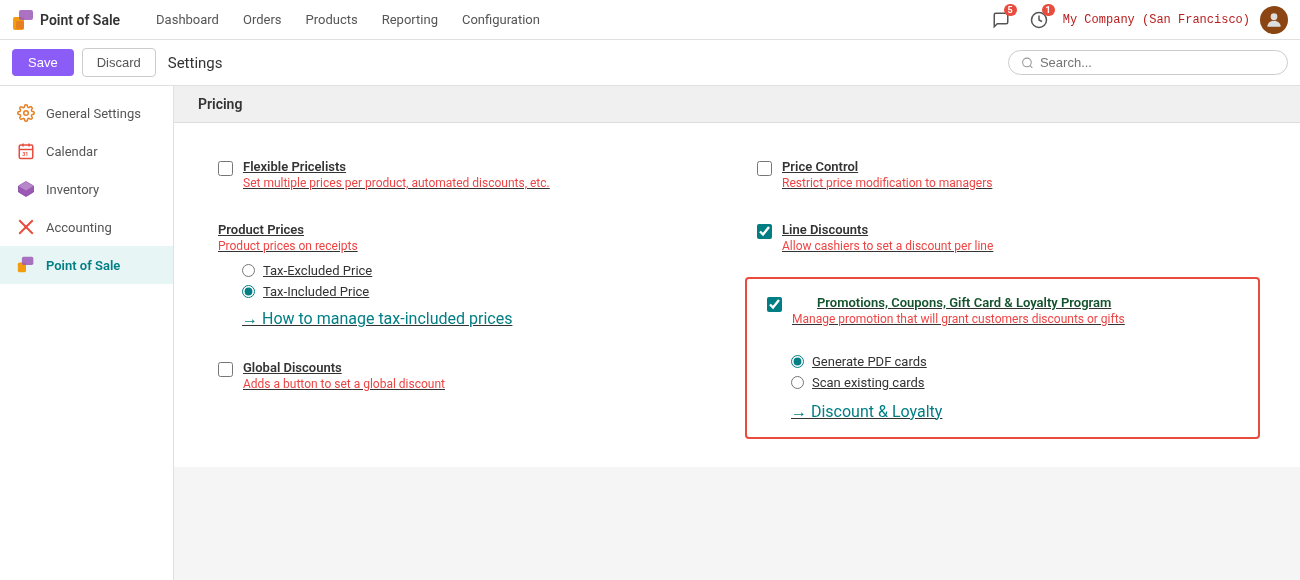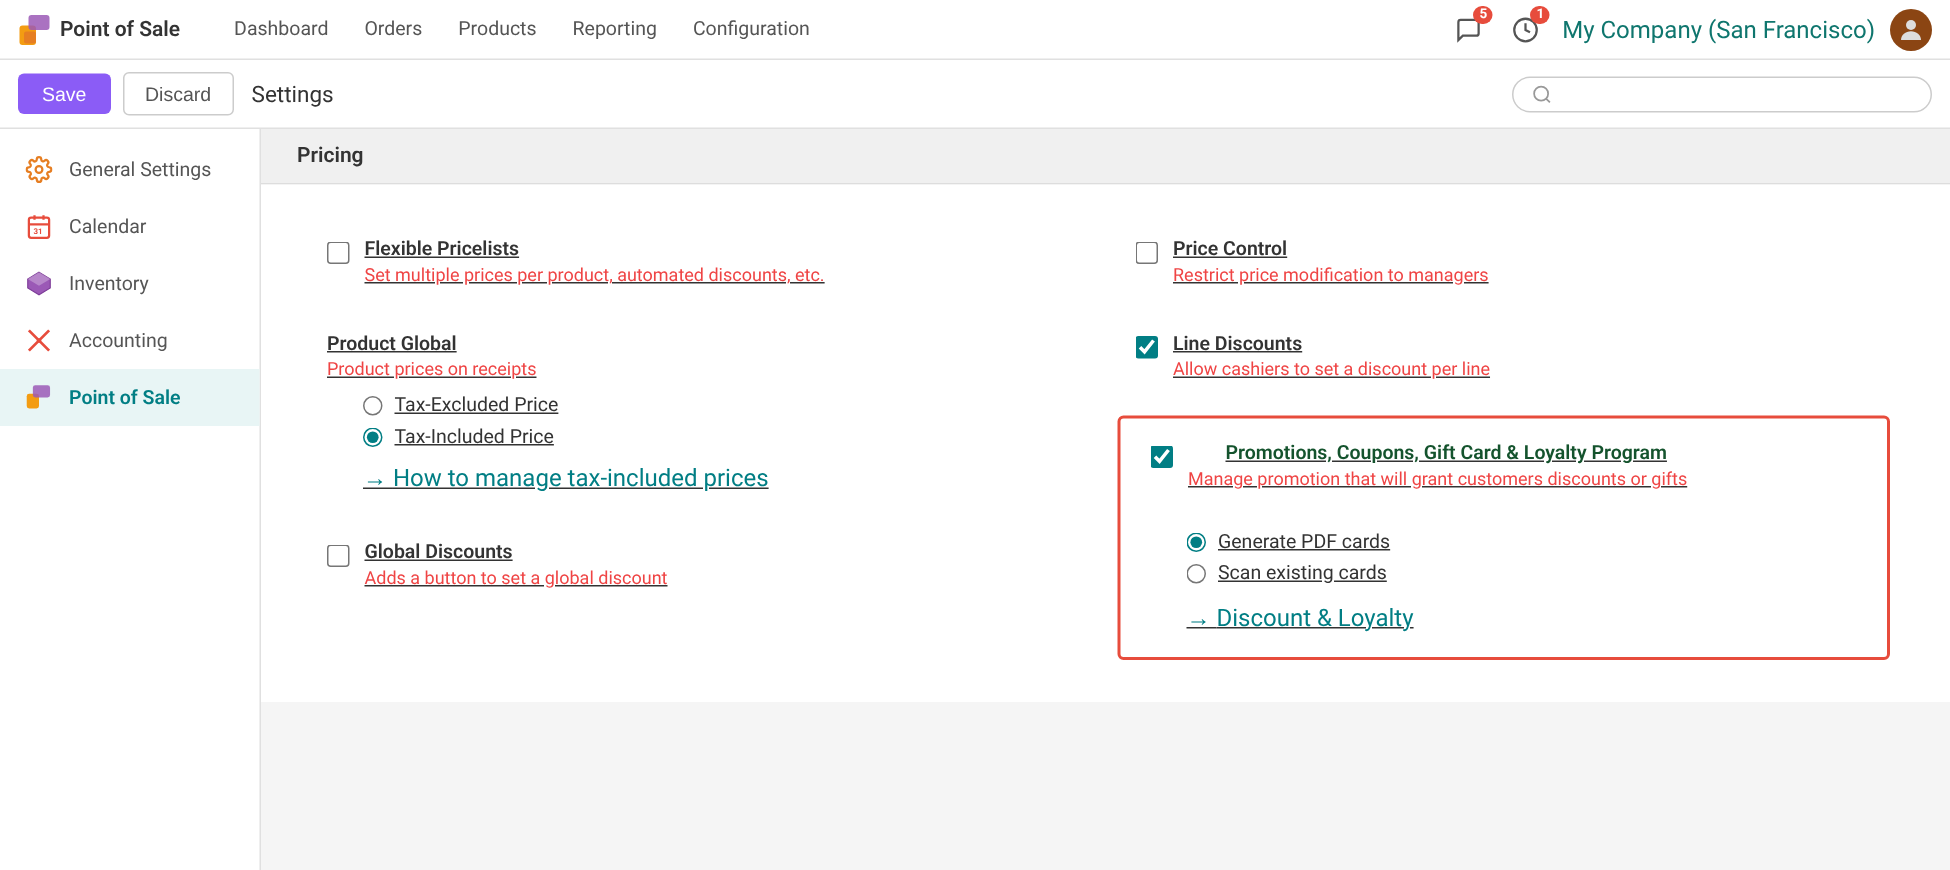--- a/index.html
+++ b/index.html
@@ -11,21 +11,21 @@
       padding: 0 12px; height: 40px; gap: 0;
     }
     .nav-logo { display: flex; align-items: center; gap: 6px; margin-right: 8px; }
     .nav-logo-icon { width: 22px; height: 22px; }
     .nav-app-name { font-weight: 600; font-size: 14px; color: #333; margin-right: 16px; }
     .nav-menu { display: flex; align-items: center; gap: 0; flex: 1; }
     .nav-item { padding: 0 12px; height: 40px; display: flex; align-items: center; font-size: 13px; color: #555; cursor: pointer; }
     .nav-right { display: flex; align-items: center; gap: 10px; margin-left: auto; }
     .nav-icon-btn { position: relative; width: 28px; height: 28px; display: flex; align-items: center; justify-content: center; cursor: pointer; }
     .nav-badge { position: absolute; top: -2px; right: -2px; background: #e74c3c; color: #fff; font-size: 9px; border-radius: 10px; padding: 1px 4px; font-weight: 700; }
-    .nav-company { font-size: 16px; color: #0f766e; cursor: pointer; }
+    .nav-company { font-size: 12px; color: #b91c1c; cursor: pointer; font-family: Liberation Mono, monospace; }
     .nav-avatar { width: 28px; height: 28px; border-radius: 50%; background: #8B4513; display: flex; align-items: center; justify-content: center; overflow: hidden; cursor: pointer; }
 
     
     .toolbar {
       display: flex; align-items: center; background: #fff; border-bottom: 1px solid #e0e0e0;
       padding: 8px 12px; gap: 8px;
     }
     .btn-save { background: #8b5cf6; color: #fff; border: none; padding: 6px 16px; border-radius: 4px; cursor: pointer; font-size: 13px; font-weight: 500; }
     .btn-discard { background: #fff; color: #555; border: 1px solid #ccc; padding: 6px 14px; border-radius: 4px; cursor: pointer; font-size: 13px; }
     .toolbar-title { font-size: 15px; color: #333; margin-left: 4px; }
@@ -119,20 +119,21 @@
 
 <div class="toolbar">
   <button class="btn-save">Save</button>
   <button class="btn-discard">Discard</button>
   <span class="toolbar-title">Settings</span>
   <div class="search-box">
     <svg width="14" height="14" viewBox="0 0 24 24" fill="none" stroke="#999" stroke-width="2">
       <circle cx="11" cy="11" r="8"></circle>
         <line x1="21" y1="21" x2="16.65" y2="16.65"></line>
     </svg>
+    <input type="text" placeholder="Search..." style="">
   </div>
 </div>
 
 <div class="main-layout">
 
   <aside class="sidebar">
     <div class="sidebar-item">
       <div class="sidebar-icon">
         <svg width="18" height="18" viewBox="0 0 24 24" fill="none" stroke="#e67e22" stroke-width="2">
           <circle cx="12" cy="12" r="3"></circle>
@@ -194,21 +195,21 @@
               <input type="checkbox" class="setting-checkbox" style="">
               <div class="setting-text-group">
                 <span class="setting-title">Flexible Pricelists</span>
                 <span class="setting-desc">Set multiple prices per product, automated discounts, etc.</span>
               </div>
             </label>
           </div>
 
           <div class="setting-item">
             <div class="setting-text-group" style="margin-left:0">
-              <span class="setting-title">Product Global</span>
+              <span class="setting-title">Product Prices</span>
               <span class="setting-desc">Product prices on receipts</span>
             </div>
             <div class="radio-group">
               <label class="radio-item">
                 <input type="radio" name="tax_price" value="excluded" style="accent-color: rgb(1, 126, 132);">
                 <span>Tax-Excluded Price</span>
               </label>
               <label class="radio-item">
                 <input type="radio" name="tax_price" value="included" checked="" style="accent-color: rgb(1, 126, 132);">
                 <span>Tax-Included Price</span>

